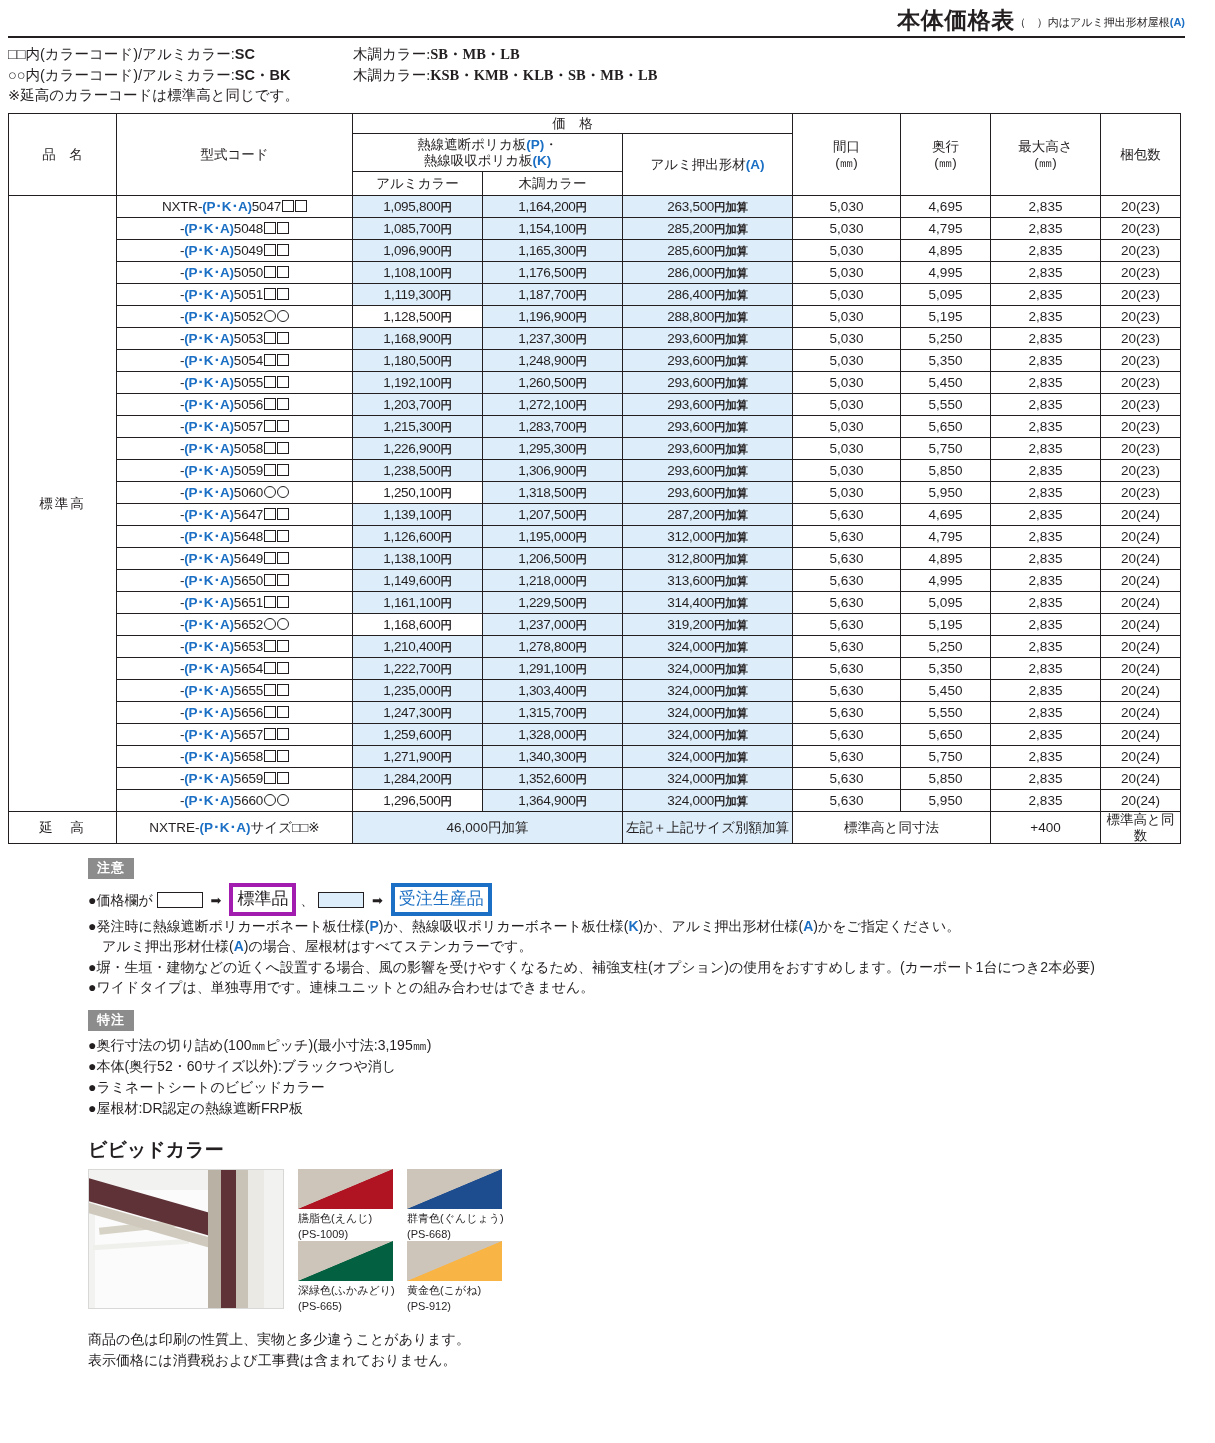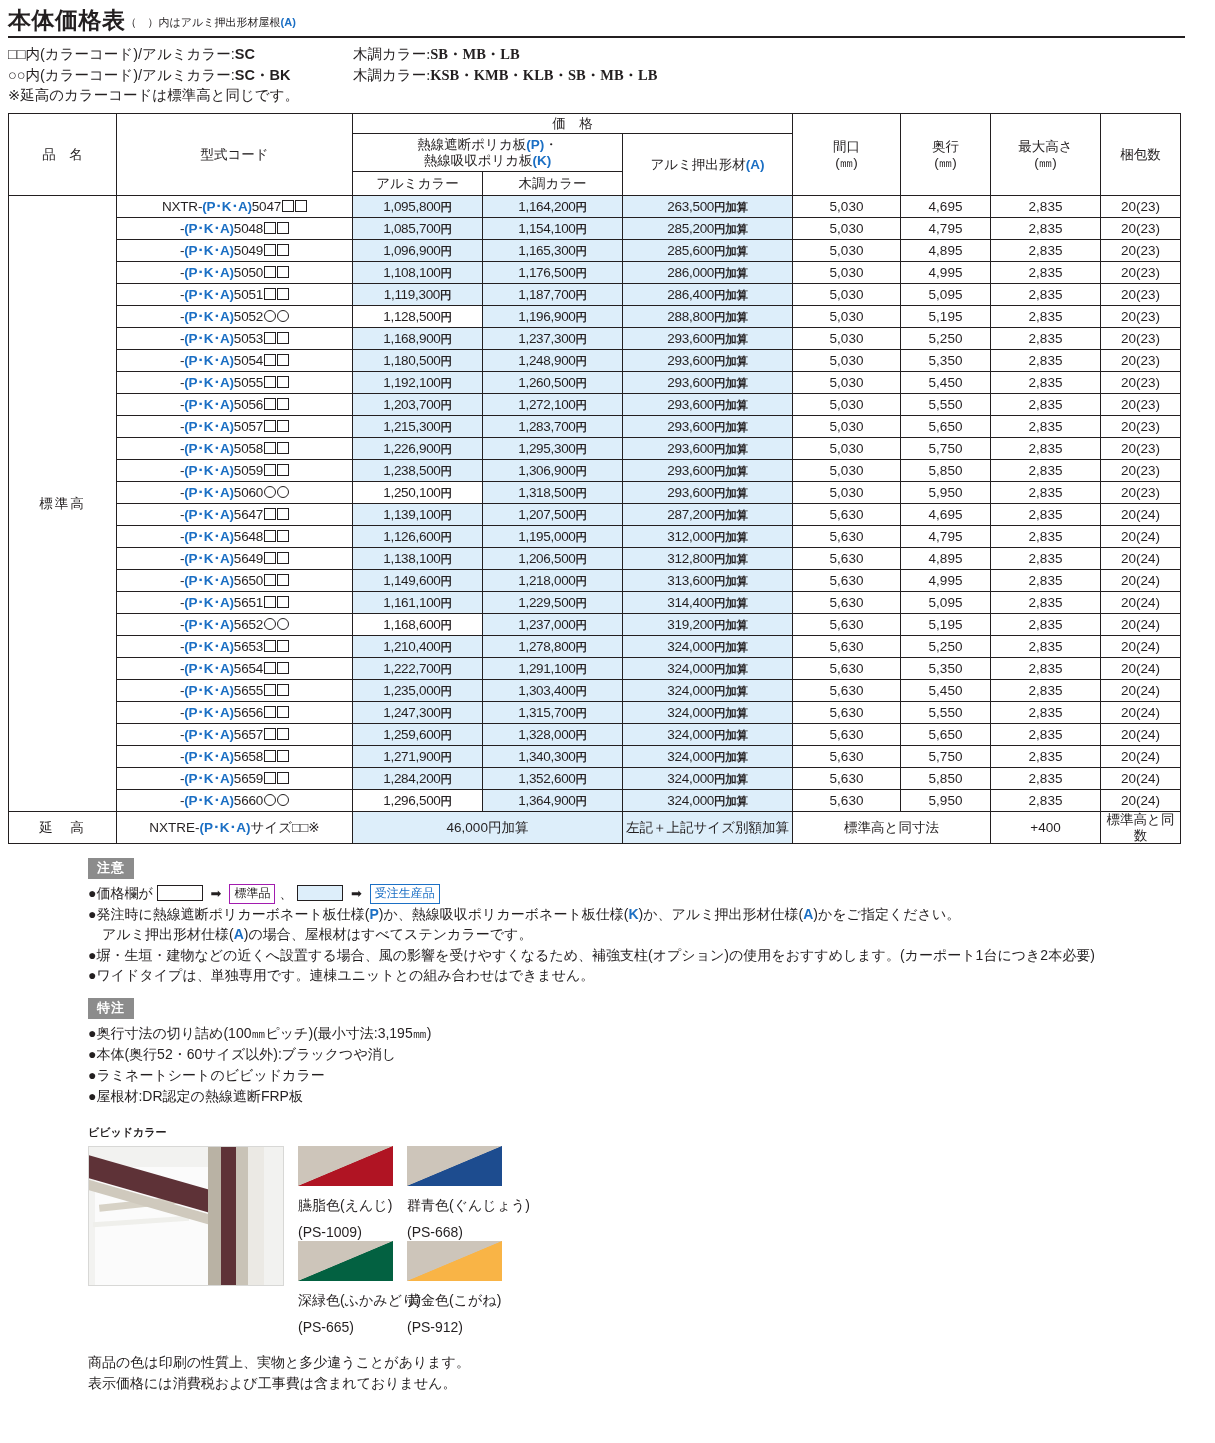--- a/index.html
+++ b/index.html
@@ -8,21 +8,21 @@
     width:1215px; height:1443px;
     background:#ffffff;
     font-family:"Liberation Sans","DejaVu Sans",sans-serif;
     color:#231f20;
     position:relative;
     overflow:hidden;
   }
   .page { padding:8px 30px 0 8px; position:relative; }
 
   
-  .title-row { display:flex; align-items:flex-end; justify-content:flex-start; }
+  .title-row { display:flex; align-items:flex-end; justify-content:flex-end; }
   .title { font-size:23px; font-weight:bold; letter-spacing:.5px; line-height:1.1; }
   .title-note { font-size:11px; padding-bottom:3px; }
   .title-note .blue { color:#1b6fc4; font-weight:bold; }
   .title-rule { border-bottom:2px solid #231f20; margin-top:3px; }
 
   
   .legend { margin-top:6px; font-size:14.5px; line-height:1.42; }
   .legend-line { display:flex; }
   .legend-a { width:345px; white-space:nowrap; }
   .legend-b { white-space:nowrap;font-family:Liberation Serif, serif; }
@@ -75,30 +75,30 @@
   .notes { margin-left:80px; margin-top:14px; }
   .badge {
     display:inline-block; background:#8c8c8c; color:#ffffff;
     font-size:13px; font-weight:bold; padding:1px 9px 2px 9px; letter-spacing:1px;
   }
   .note-line { font-size:14px; line-height:1.46; white-space:nowrap; }
   .note-indent { padding-left:14px; }
   .swatch-box { display:inline-block; width:46px; height:16px; border:1px solid #231f20;
                 vertical-align:-3px; background:#ffffff; }
   .swatch-box.blue-bg { background:#ddeefa; border-color:#231f20; }
-  .tagbox { display:inline-block; border:1px solid #a21caf; padding:0 4px; font-size:12px; vertical-align:1px; }
+  .tagbox { display:inline-block; border:4px solid #a21caf; padding:0 4px; font-size:17px; vertical-align:1px; }
   .tagbox.order { border-color:#1b6fc4; color:#1b6fc4; }
   .arrow { padding:0 4px; font-size:13px; }
 
   .special { margin-top:12px; }
   .special .note-line { line-height:1.5; }
 
   
   .vivid { margin-left:80px; margin-top:18px; }
-  .vivid-title { font-size:11px; font-weight:bold; }
+  .vivid-title { font-size:19px; font-weight:bold; }
   .vivid-body { display:flex; margin-top:6px; }
   .photo {
     width:196px; height:140px; position:relative; overflow:hidden;
     background:#e9e9e7; border:1px solid #d8d8d6;
   }
   .photo .sky { position:absolute; left:0; top:0; width:100%; height:100%; background:#f2f2f0; }
   .photo .panel-l { position:absolute; left:6px; top:20px; width:128px; height:118px; background:#fbfbfb; }
   .photo .beam {
     position:absolute; left:-8px; top:6px; width:180px; height:22px;
     background:#5e3237; transform:rotate(16deg); transform-origin:left top;
@@ -111,21 +111,21 @@
   .photo .post-b { position:absolute; left:147px; top:0; width:12px; height:140px; background:#c9c3b7; }
   .photo .post-c { position:absolute; left:159px; top:0; width:16px; height:140px; background:#ebe9e4; }
   .photo .post-d { position:absolute; left:119px; top:0; width:13px; height:140px; background:#b9b2a4; }
   .photo .roofline { position:absolute; left:10px; top:52px; width:110px; height:7px; background:#d7d2c6; transform:rotate(-6deg); }
   .photo .roofline2 { position:absolute; left:4px; top:72px; width:96px; height:5px; background:#efefeb; transform:rotate(-4deg); }
 
   .chips { display:flex; flex-direction:column; margin-left:14px; }
   .chip-row { display:flex; }
   .chip { width:95px; margin-right:14px; }
   .chip-sw { width:95px; height:40px; }
-  .chip-lbl { font-size:14px; line-height:1.18; margin-top:11px; white-space:nowrap; }
+  .chip-lbl { font-size:11px; line-height:1.18; margin-top:3px; white-space:nowrap; }
 
   .footnote { margin-left:80px; margin-top:16px; font-size:14px; line-height:1.5; }
 </style>
 </head>
 <body>
 
 <div class="page">
 
   <div class="title-row">
     <div class="title">本体価格表</div>

